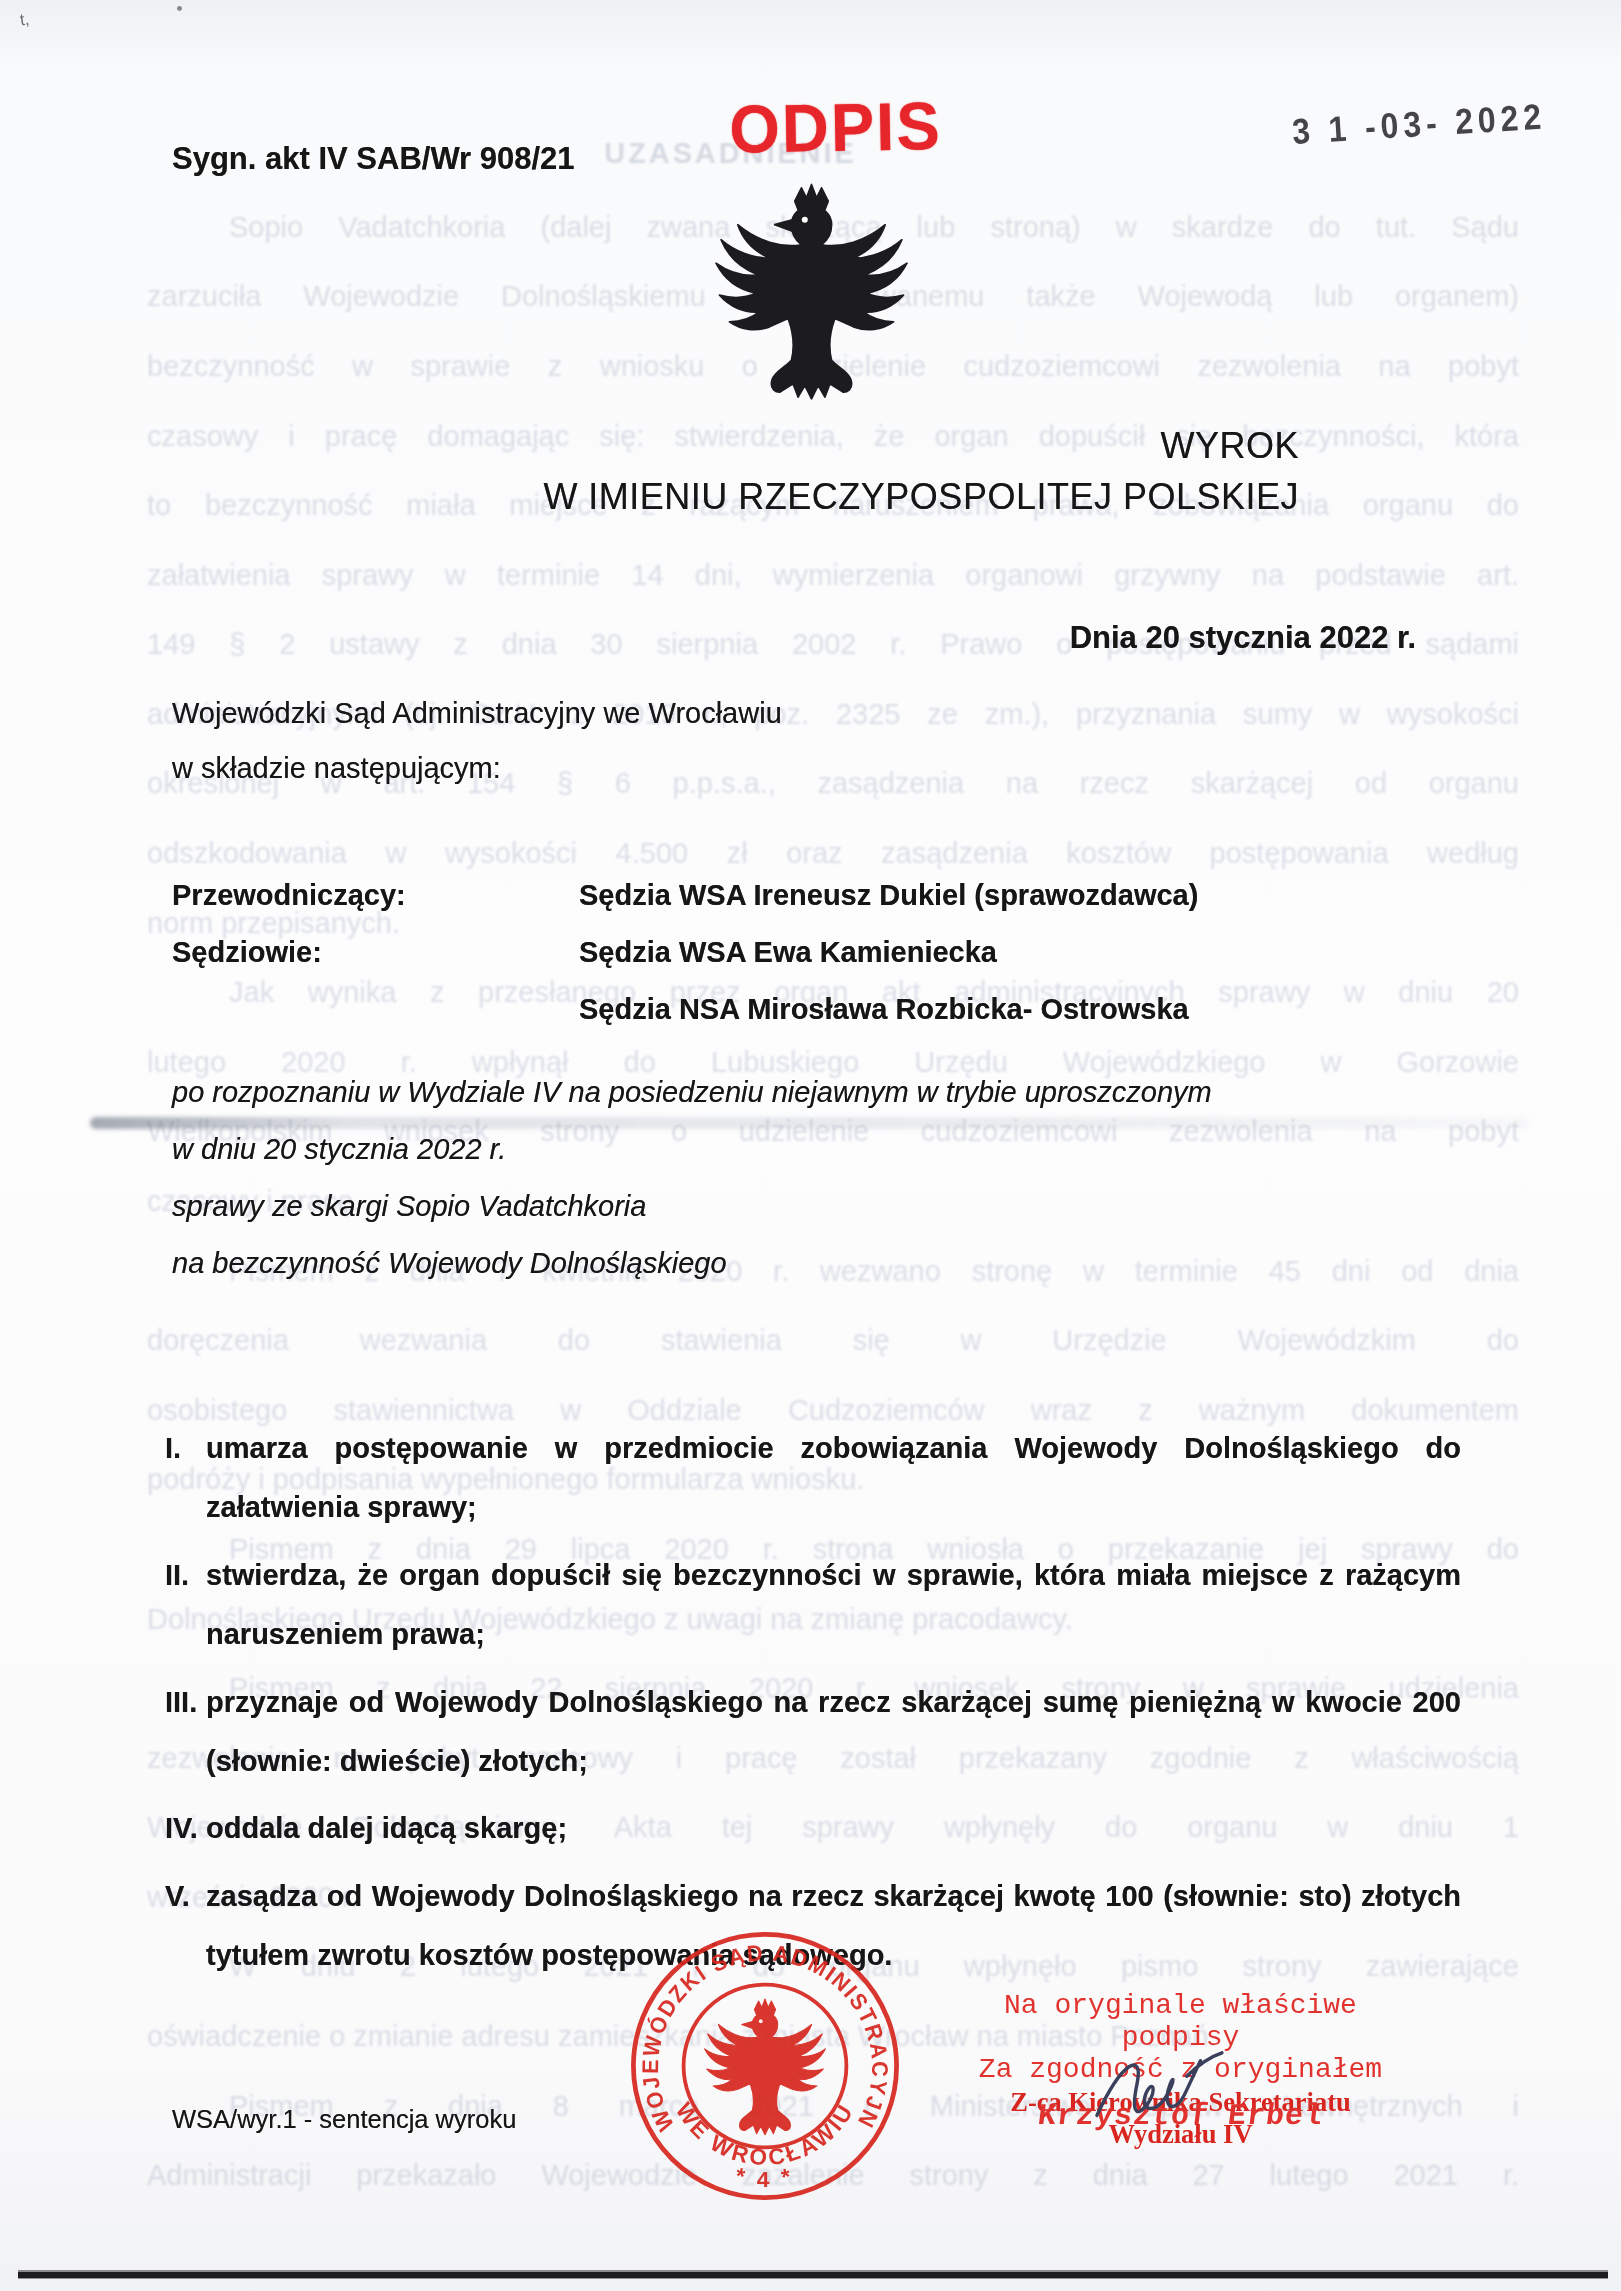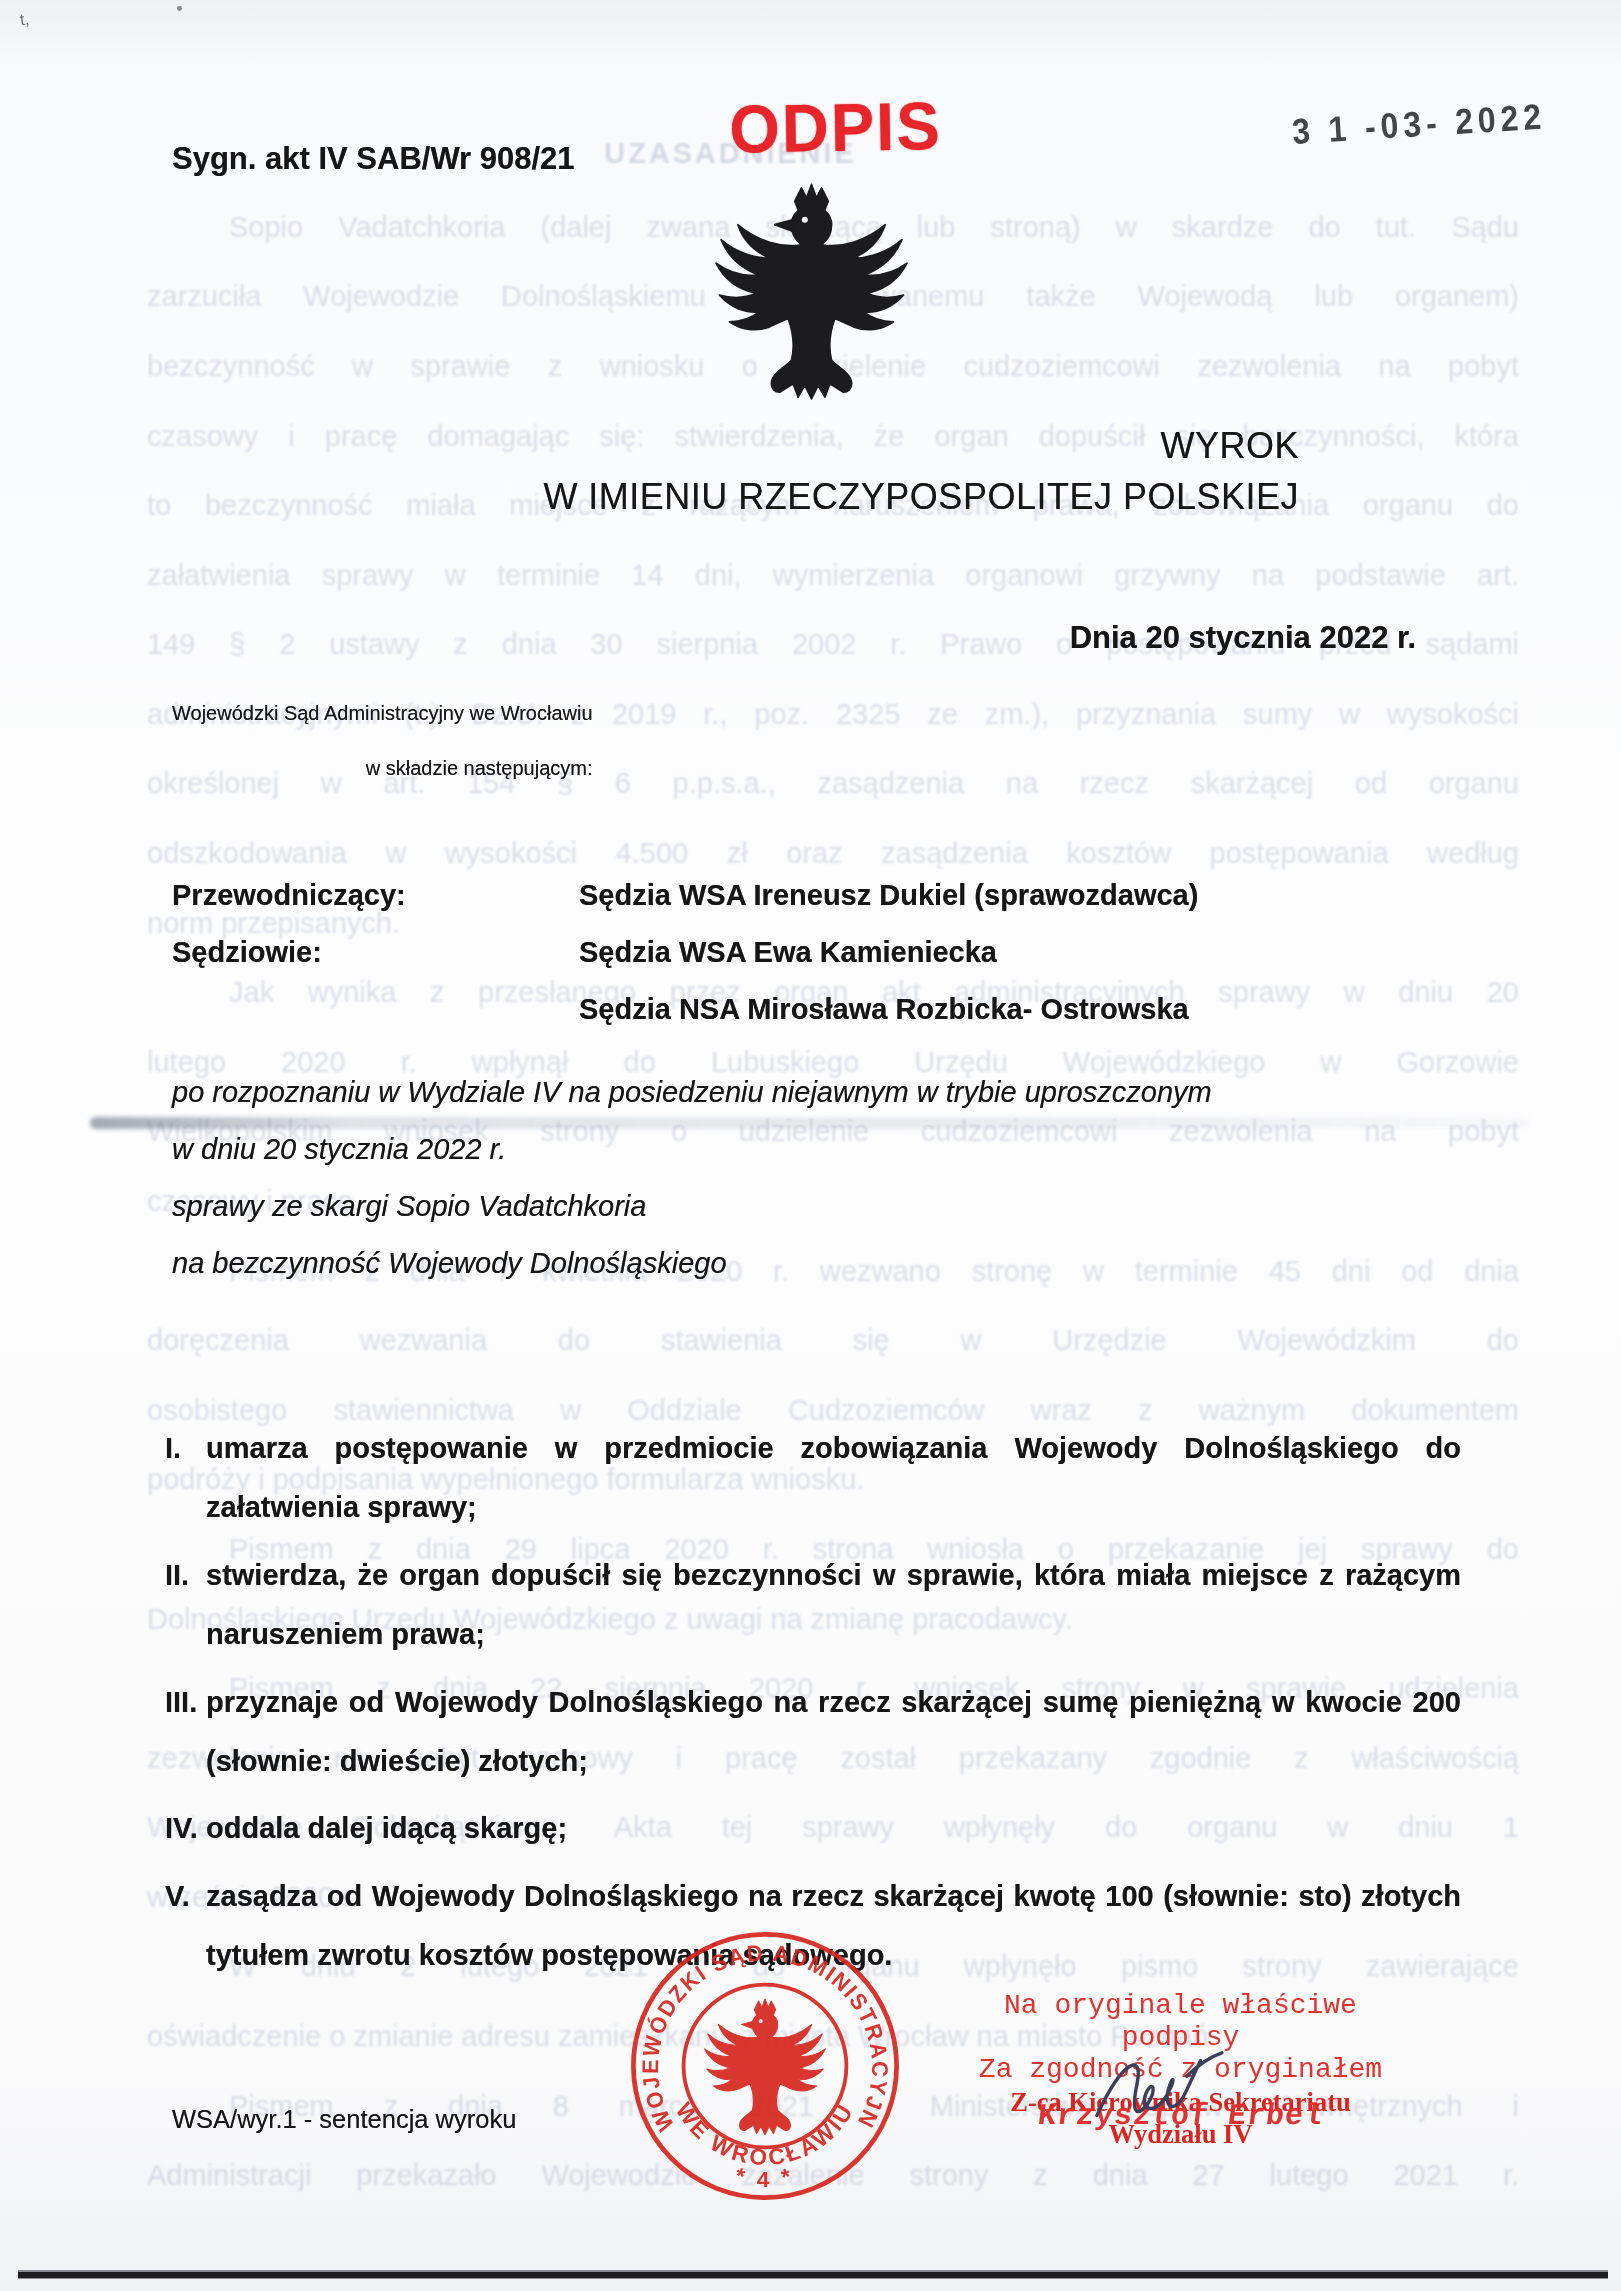--- a/index.html
+++ b/index.html
@@ -39,21 +39,21 @@
     text-shadow:0 0 1.5px rgba(231,38,43,.75);z-index:4;
   }
   .datestamp{
     left:1292px;top:106px;font-size:32px;font-weight:bold;letter-spacing:4.9px;
     color:#2d2d30;opacity:.88;transform:rotate(-3.5deg) scaleY(1.12);
     font-family:"Liberation Sans",sans-serif;white-space:nowrap;z-index:4;
   }
   .eagle-top{left:711px;top:179px;z-index:4;}
   .title{left:0;top:420px;width:1299px;text-align:right;font-weight:normal;font-size:36px;line-height:51px;letter-spacing:0.5px;}
   .dateline{left:0;top:606px;width:1416px;text-align:right;font-weight:bold;font-size:31px;margin-top:14px;}
-  .court-block{left:172px;top:686px;font-size:20px;line-height:55px;text-align:right;}
+  .court-block{left:172px;top:686px;font-size:29px;line-height:55px;}
   .panel{left:172px;top:855px;font-size:29px;}
   .panel-row{display:flex;height:57px;align-items:flex-end;font-weight:bold;}
   .panel-role{width:407px;flex:none;}
   .recitals{left:172px;top:1076px;font-size:29px;font-style:italic;}
   .recital-line{height:57px;}
   .rulings{left:165px;top:1419px;width:1296px;font-size:29px;font-weight:bold;}
   .ruling{display:flex;margin-bottom:8.8px;}
   .ruling-num{width:41px;flex:none;}
   .ruling-text{flex:1;text-align:justify;line-height:59px;}
   .ruling-num{line-height:59px;}

